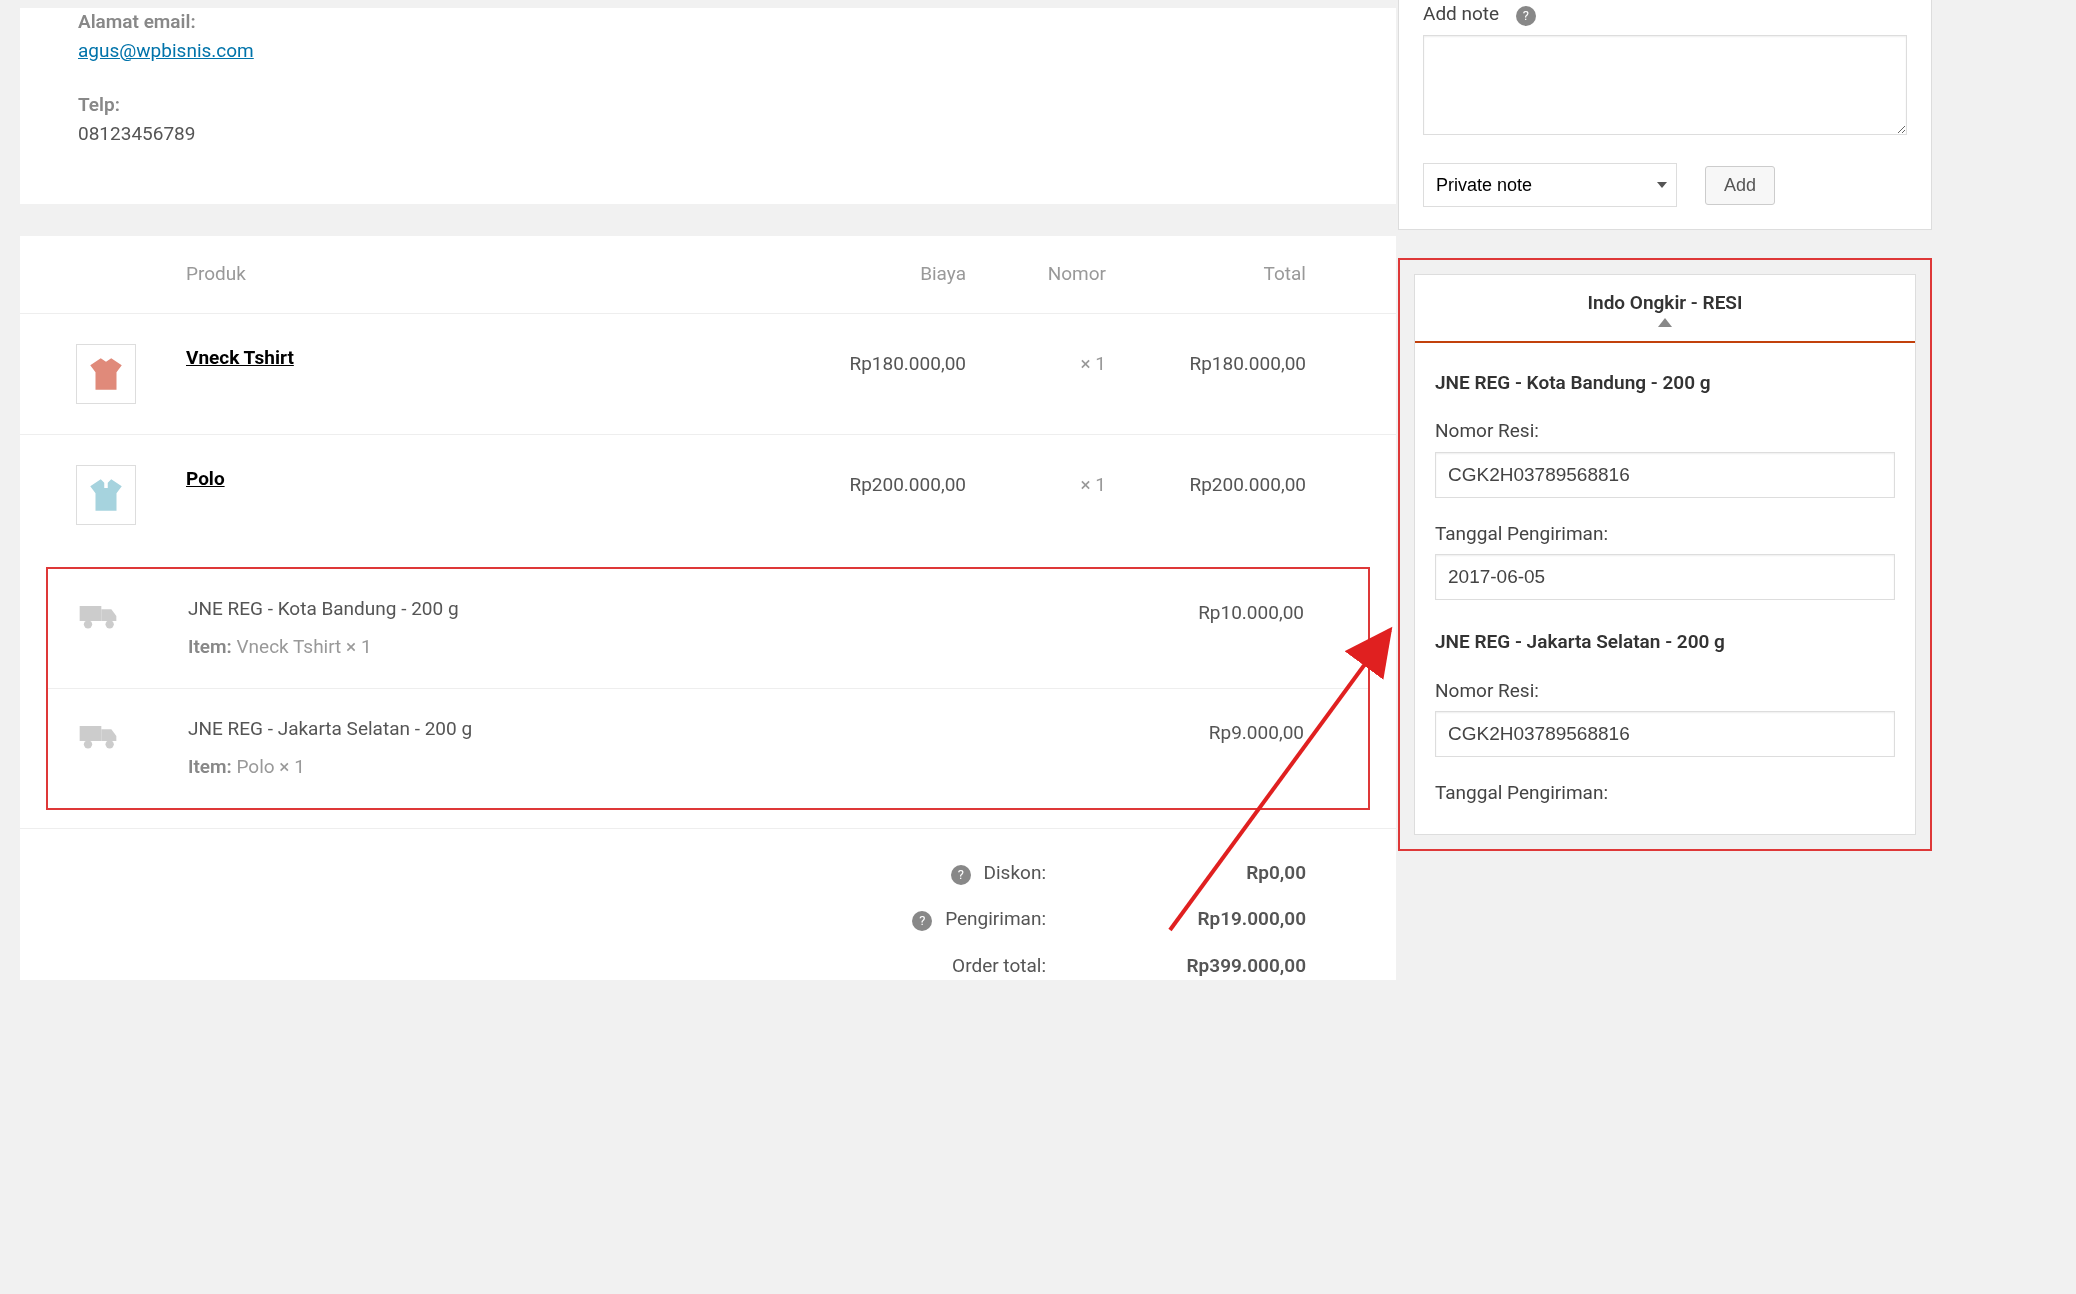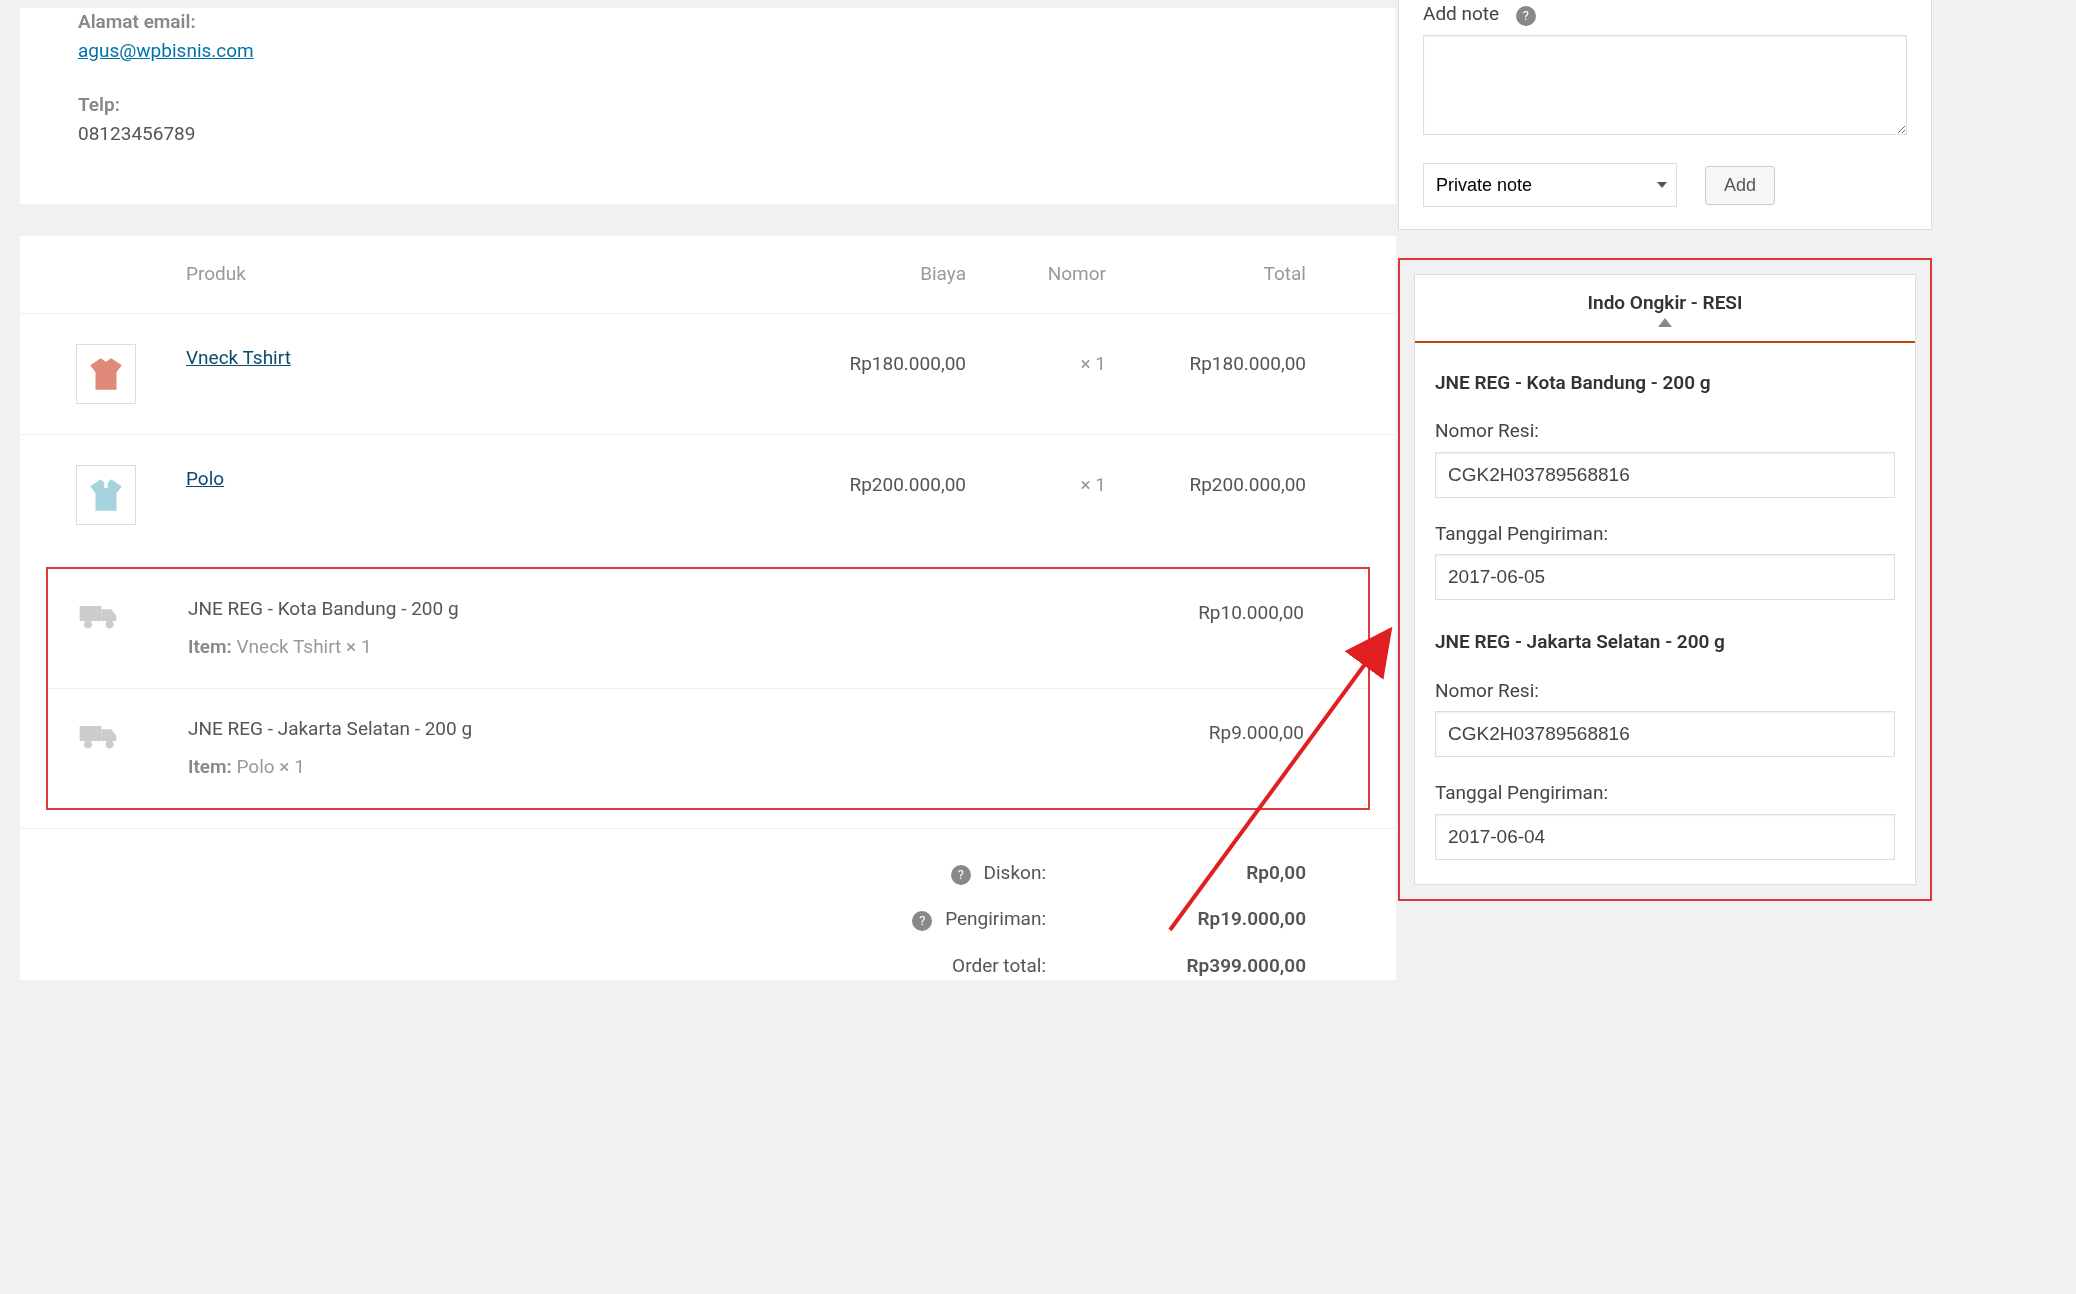--- a/index.html
+++ b/index.html
@@ -74,23 +74,23 @@
       width: 60px;
       height: 60px;
       border: 1px solid #ddd;
       display: flex;
       align-items: center;
       justify-content: center;
       background: #fff;
     }
     .thumb svg { width: 42px; height: 42px; }
     .prod-name {
-      color: #0c4a6e;
+      color: #000000;
       text-decoration: underline;
-      font-weight: 400;
+      font-weight: 700;
     }
     .order-row .col-biaya,
     .order-row .col-total {
       color: #555;
       text-align: right;
       padding-top: 6px;
     }
     .order-row .col-jumlah {
       color: #999;
       text-align: right;
@@ -431,21 +431,20 @@
         <div class="resi-section-title">JNE REG - Kota Bandung - 200 g</div>
         <div class="resi-field-label">Nomor Resi:</div>
         <input class="resi-input" value="CGK2H03789568816" style="">
         <div class="resi-field-label">Tanggal Pengiriman:</div>
         <input class="resi-input" value="2017-06-05" style="">
 
         <div class="resi-section-title">JNE REG - Jakarta Selatan - 200 g</div>
         <div class="resi-field-label">Nomor Resi:</div>
         <input class="resi-input" value="CGK2H03789568816" style="">
         <div class="resi-field-label">Tanggal Pengiriman:</div>
-        <input class="resi-input" style="margin-bottom: 4px;" value="2017-06-04">
       </div>
     </div>
   </div>
 </div>
 
 <svg class="arrow-svg" width="270" height="340">
   <defs>
     <marker id="ah" markerWidth="14" markerHeight="14" refX="11" refY="6" orient="auto">
       <path d="M0,0 L12,6 L0,12 Z" fill="#e02020"></path>
     </marker>

